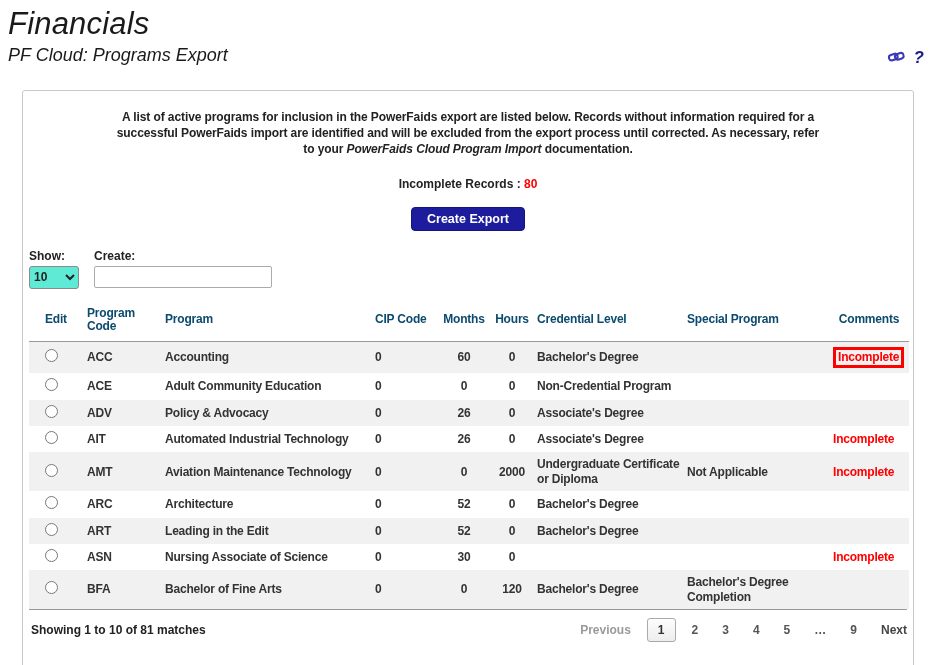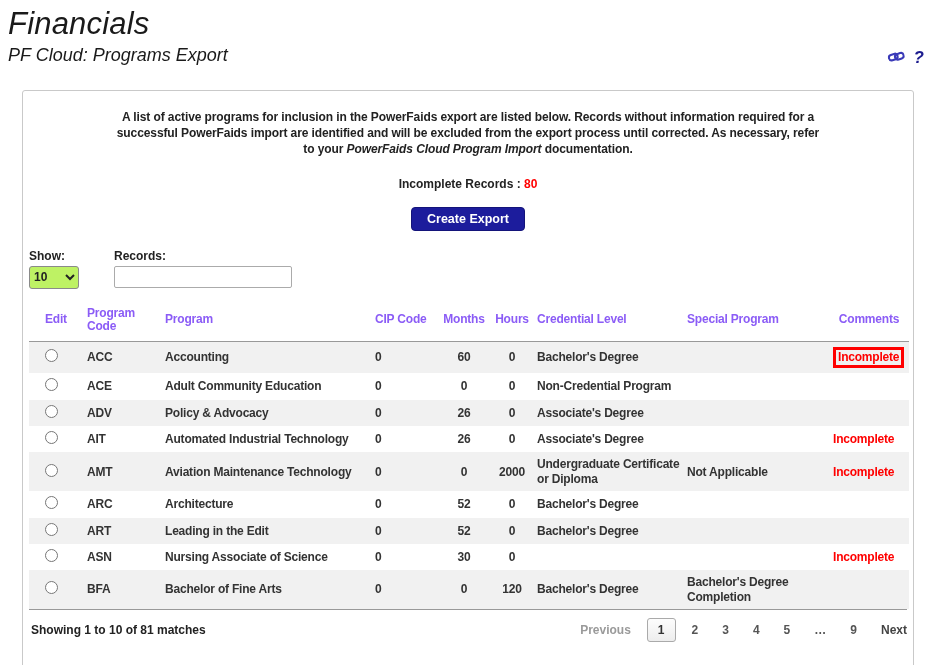--- a/index.html
+++ b/index.html
@@ -42,25 +42,25 @@
   }
   .red-count { color: var(--error, #ff0000); }
   .btn-row { text-align: center; margin-top: 16px; }
   .create-export {
     background: var(--accent-btn, #1c1c9c); color: #fff; border: 1px solid #14147a;
     border-radius: 4px; font-family: inherit; font-size: 12.5px; font-weight: 700;
     padding: 4px 15px; cursor: pointer;
   }
 
   
-  .controls { display: flex; margin: 18px 0 10px 0; align-items: flex-start; gap: 20px; }
+  .controls { display: flex; margin: 18px 0 10px 0; align-items: flex-start; }
   .control label { display: block; font-size: 12px; font-weight: 700; color: #222; margin-bottom: 3px; }
   .show-select {
     width: 50px; height: 23px; font-family: inherit; font-size: 12px; font-weight: 700;
-    border: 1px solid #8a8a8a; border-radius: 3px; background: #bef264; color: #222;
+    border: 1px solid #8a8a8a; border-radius: 3px; background: #5eead4; color: #222;
   }
   .search-control { margin-left: 15px; }
   .search-input {
     width: 178px; height: 22px; border: 1px solid #ababab; border-radius: 2px;
     font-family: inherit; font-size: 12px; padding: 0 5px;
   }
 
   
   table.programs {
     width: 100%; border-collapse: collapse; table-layout: fixed;
@@ -69,21 +69,21 @@
   col.c-edit  { width: 58px; }
   col.c-code  { width: 78px; }
   col.c-prog  { width: 210px; }
   col.c-cip   { width: 66px; }
   col.c-mon   { width: 50px; }
   col.c-hrs   { width: 46px; }
   col.c-cred  { width: 150px; }
   col.c-spec  { width: 146px; }
   col.c-com   { width: 76px; }
   thead th {
-    font-weight: 700; color: #8b5cf6; text-align: left; vertical-align: middle;
+    font-weight: 700; color: #0c4a6e; text-align: left; vertical-align: middle;
     padding: 4px 4px 7px 0; line-height: 1.15;
   }
   thead tr { border-bottom: 1px solid #999; }
   th.num, td.num { text-align: center; }
   th.first, td.first { padding-left: 16px; }
   tbody td {
     padding: 5px 4px 5px 0; vertical-align: middle; font-weight: 700; color: #333;
     line-height: 1.2; height: 25px;
   }
   tbody tr:nth-child(odd) { background: #f1f1f1; }
@@ -147,21 +147,21 @@
     </div>
 
     <div class="controls">
       <div class="control show-control">
         <label>Show:</label>
         <select class="show-select">
           <option>10</option>
         </select>
       </div>
       <div class="control search-control">
-        <label>Records:</label>
+        <label>Create:</label>
         <input class="search-input" type="text" value="" style="">
       </div>
     </div>
 
     <table class="programs">
       <colgroup>
         <col class="c-edit">
           <col class="c-code">
           <col class="c-prog">
           <col class="c-cip">

